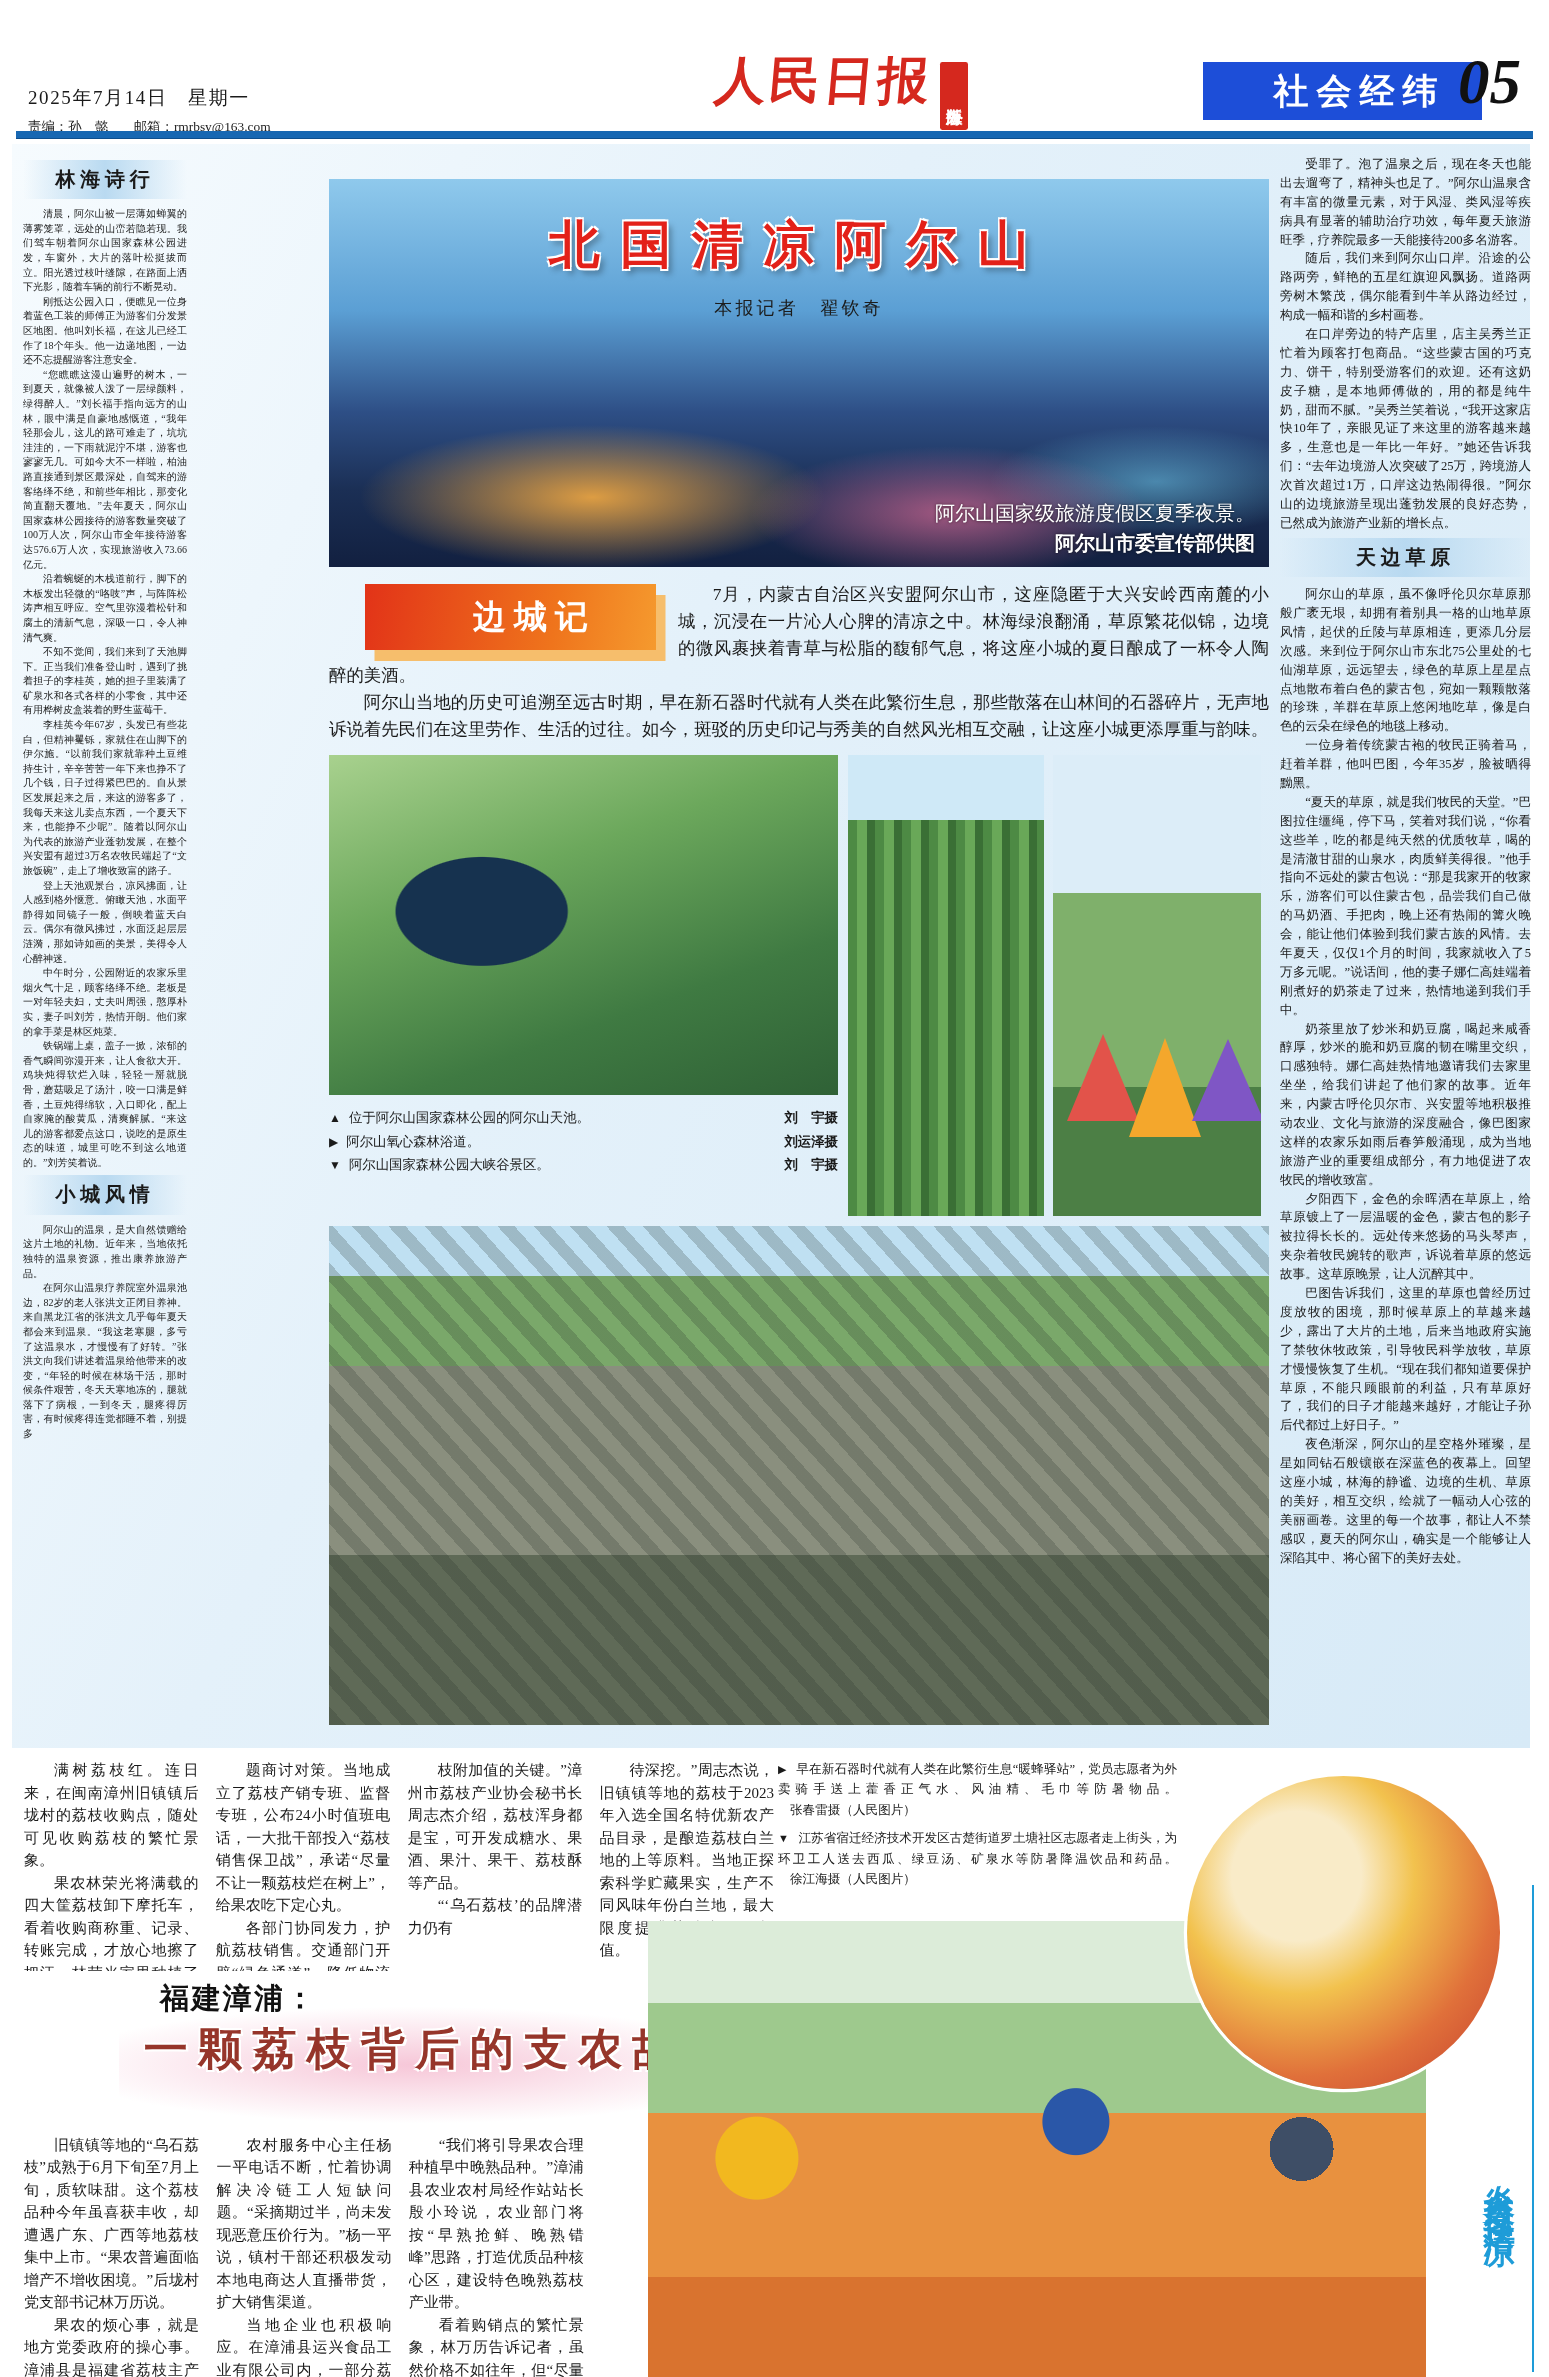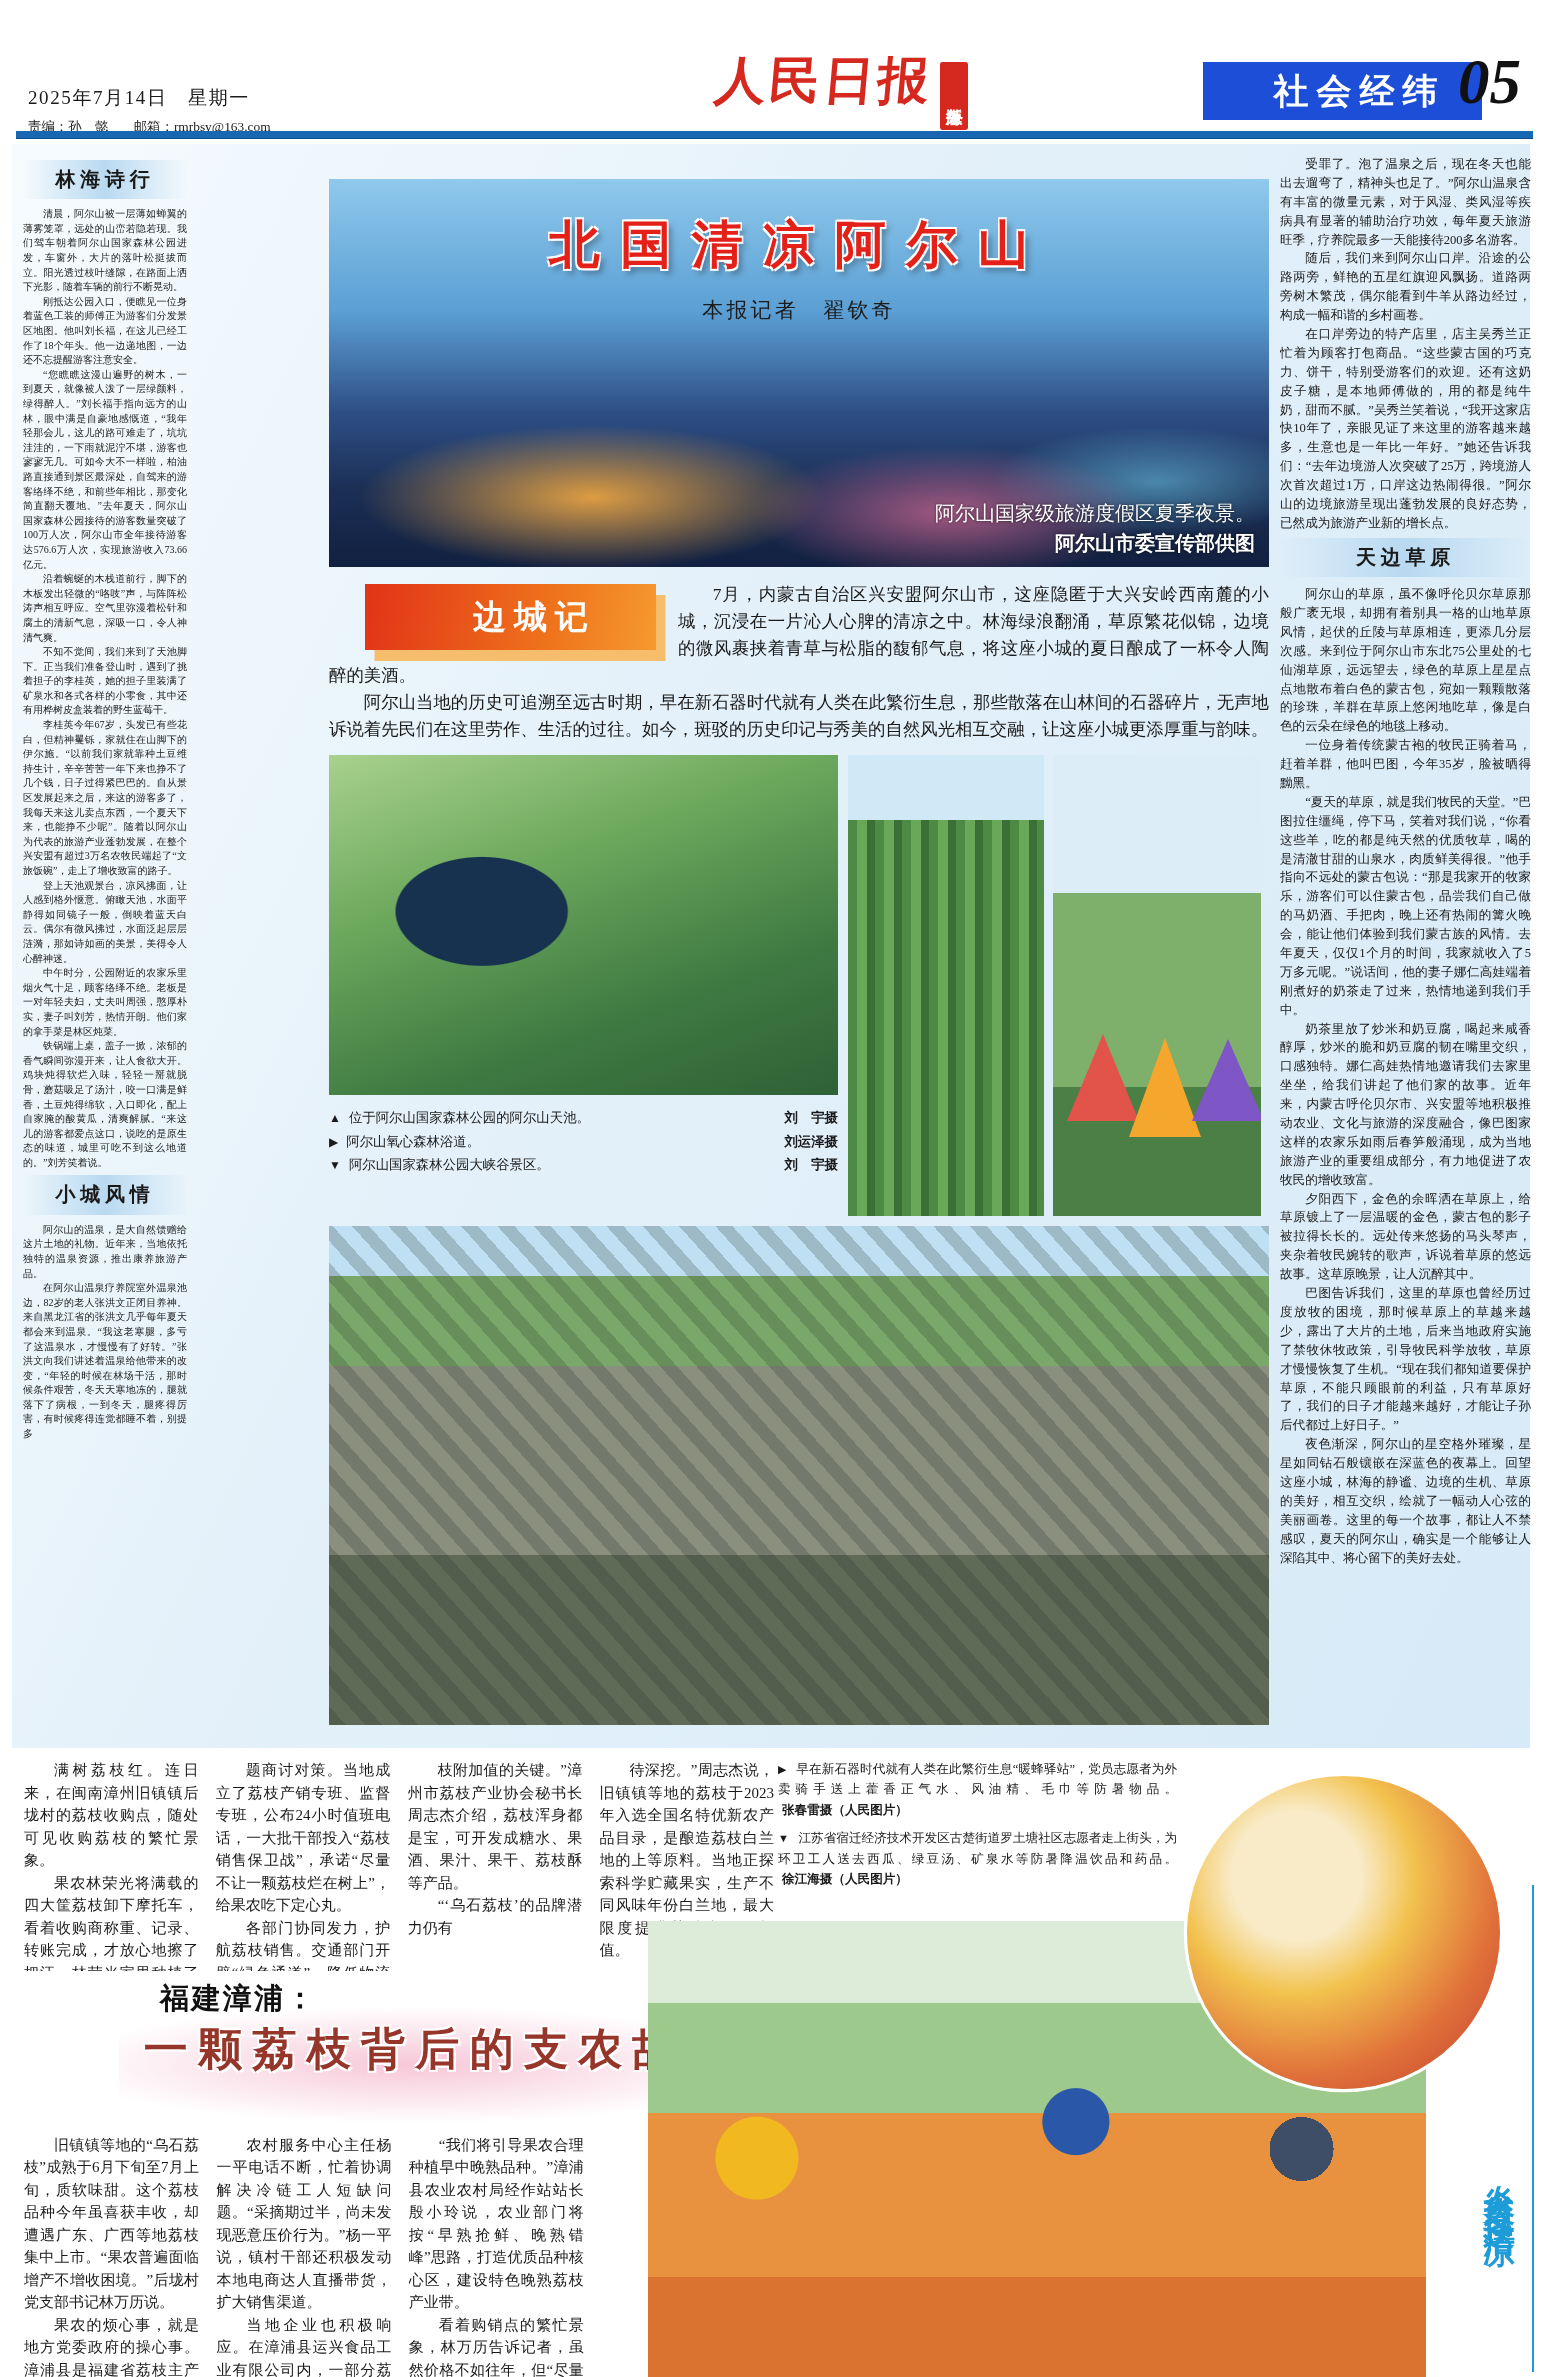--- a/index.html
+++ b/index.html
@@ -37,21 +37,21 @@
   
   .main-photo{position:relative;width:100%;height:388px;
         background:
           radial-gradient(ellipse 332px 103px at 28% 82%, rgba(255,176,64,.85), rgba(255,176,64,0) 70%),
           radial-gradient(ellipse 284px 95px at 66% 86%, rgba(255,118,162,.6), rgba(255,118,162,0) 70%),
           radial-gradient(ellipse 237px 79px at 88% 78%, rgba(120,220,255,.5), rgba(120,220,255,0) 70%),
           linear-gradient(180deg,#8fc9ec 0%,#5b9fd4 34%,#2e4f86 60%,#1b2f55 80%,#122040 100%);}
   .main-headline{padding-top:32px;text-align:center;font-family:"Liberation Serif",serif;
         font-weight:900;font-size:51px;letter-spacing:20.5px;color:#e32119;
         text-shadow:-1.6px -1.6px 0 #fff,1.6px -1.6px 0 #fff,-1.6px 1.6px 0 #fff,1.6px 1.6px 0 #fff,4px 4.7px 6.3px rgba(0,0,0,.35);}
-  .main-byline{margin-top:16px;text-align:center;font-size:21px;color:#1c1c1c;letter-spacing:3.2px;}
+  .main-byline{margin-top:16px;text-align:center;font-size:18px;color:#1c1c1c;letter-spacing:3.2px;}
   .main-caption{position:absolute;right:14px;bottom:9.5px;text-align:right;color:#fff;font-size:20px;
         line-height:1.5;text-shadow:0 0 3.2px rgba(0,0,0,.7);}
   .main-caption .credit{font-weight:bold;}
   
   .intro{margin-top:14px;overflow:hidden;}
   .badge{float:left;width:243px;height:66px;margin:3.2px 22px 8px 36px;
         background:linear-gradient(100deg,#e23318,#ef741c 65%,#f59a2e);
         box-shadow:9.5px 11px 0 rgba(247,184,92,.9);display:flex;align-items:center;justify-content:center;
         color:#fff;font-family:"Liberation Sans",sans-serif;font-size:33px;font-weight:bold;letter-spacing:8px;padding-left:48px;}
   .intro p{margin:0;font-size:17.4px;line-height:1.55;text-align:justify;text-indent:2em;}
@@ -94,21 +94,21 @@
   .kicker{position:absolute;left:136px;top:4.7px;font-family:"Liberation Sans",sans-serif;
         font-weight:bold;font-size:29px;letter-spacing:2.4px;color:#111;}
   .callig{position:absolute;left:87px;top:46px;right:0;text-align:center;
         font-family:"Liberation Serif",serif;font-weight:900;font-size:44px;color:#96352a;letter-spacing:10.3px;
         text-shadow:-1.6px -1.6px 0 #fff,1.6px -1.6px 0 #fff,-1.6px 1.6px 0 #fff,2.4px 2.4px 0 #fff;}
   
   .bottom-right{position:absolute;left:778px;top:1759px;width:756px;height:618px;}
   .sum-captions{position:absolute;left:0;top:0;width:399px;}
   .sum-cap{margin:0 0 8px 0;font-size:12.6px;line-height:1.62;text-align:justify;}
   .sum-cap .mk{font-size:11px;margin-right:6.3px;}
-  .sum-cap .cr{font-weight:bold;white-space:nowrap;margin-left:4px;}
+  .sum-cap .cr{font-weight:normal;white-space:nowrap;margin-left:12px;}
   .circle-photo{position:absolute;left:409px;top:17.4px;width:313px;height:313px;border-radius:50%;
         background:radial-gradient(circle at 35% 32%,#f9ebc8 0 22%,#f2c24e 40%,#e0703a 68%,#c23b2e 100%);
         box-shadow:0 0 0 3.2px #fff;z-index:3;}
   .big-photo{position:absolute;left:-130px;top:162px;width:778px;height:456px;z-index:2;
         background:
           radial-gradient(circle at 14% 52%, #f2b81f 0 41px, rgba(242,184,31,0) 42px),
           radial-gradient(circle at 55% 44%, #2a57a8 0 33px, rgba(42,87,168,0) 34px),
           radial-gradient(circle at 84% 50%, #3e4e66 0 32px, rgba(62,78,102,0) 32px),
           linear-gradient(180deg,#dcecd9 0 18%,#9ec98d 18% 42%,#e8913f 42% 78%,#d9732f 78% 100%);}
   .vert-rule{position:absolute;right:0;top:126px;bottom:4.7px;width:2.4px;background:#1e9cd8;}

